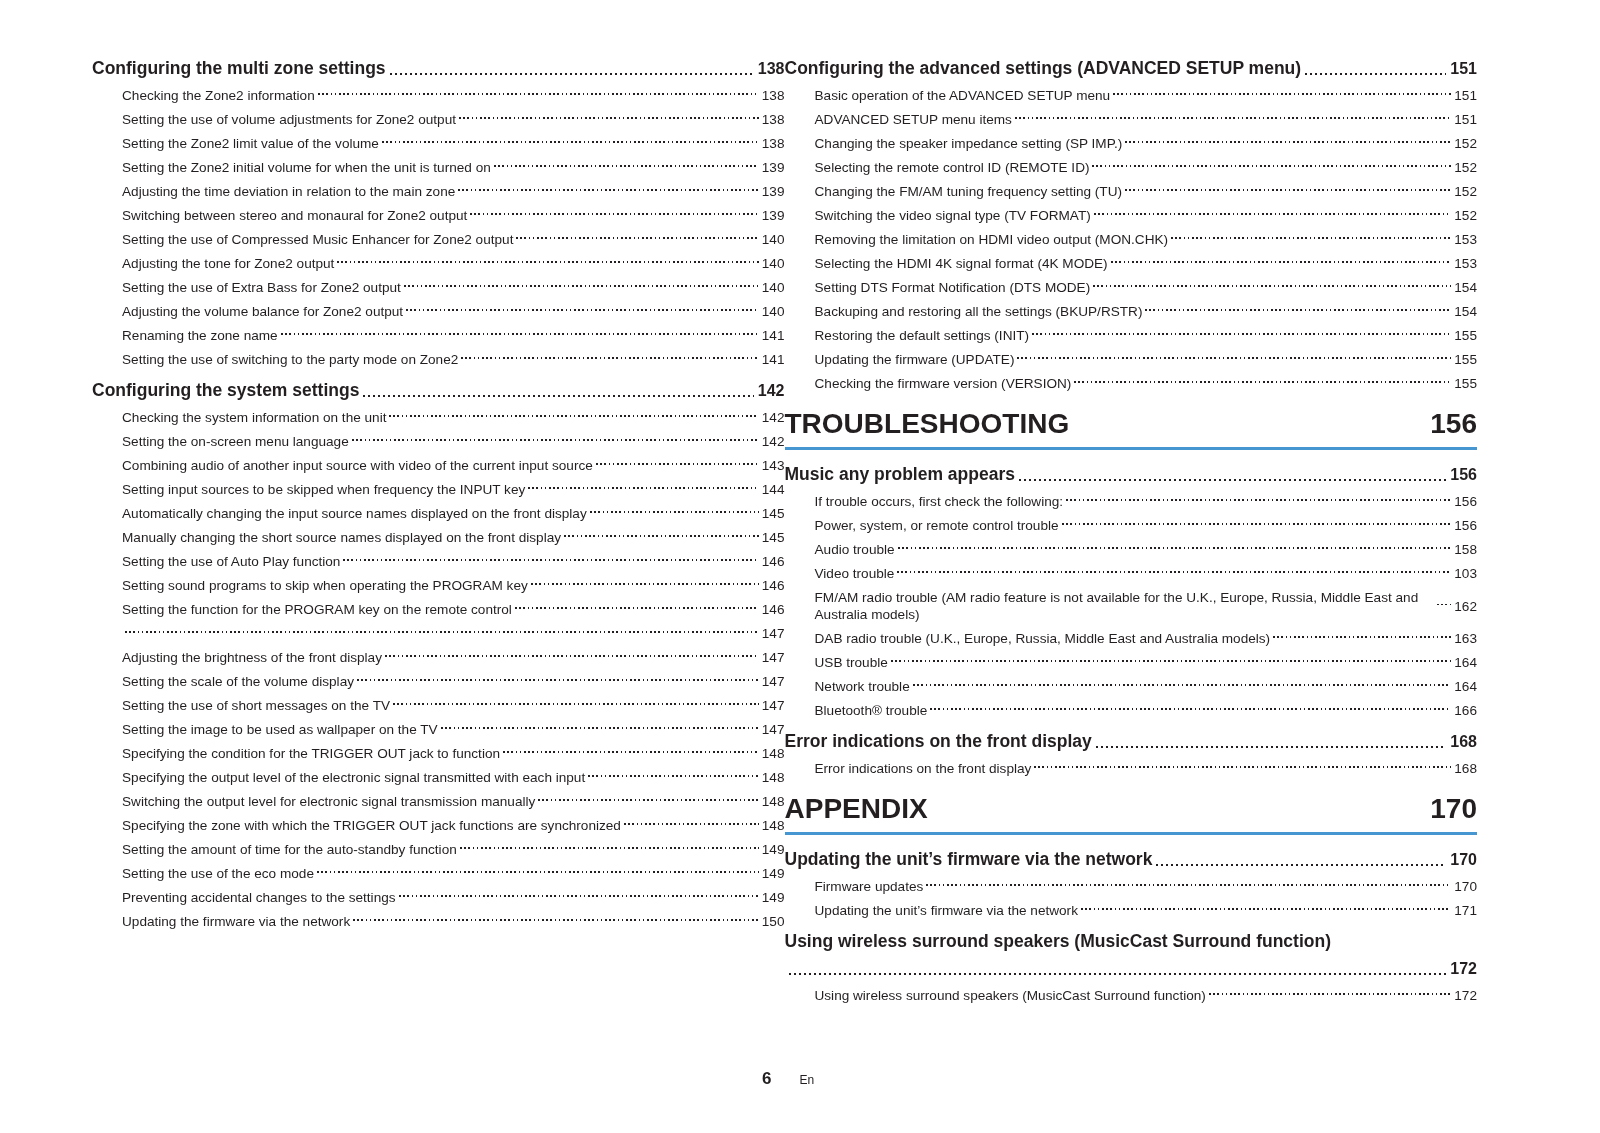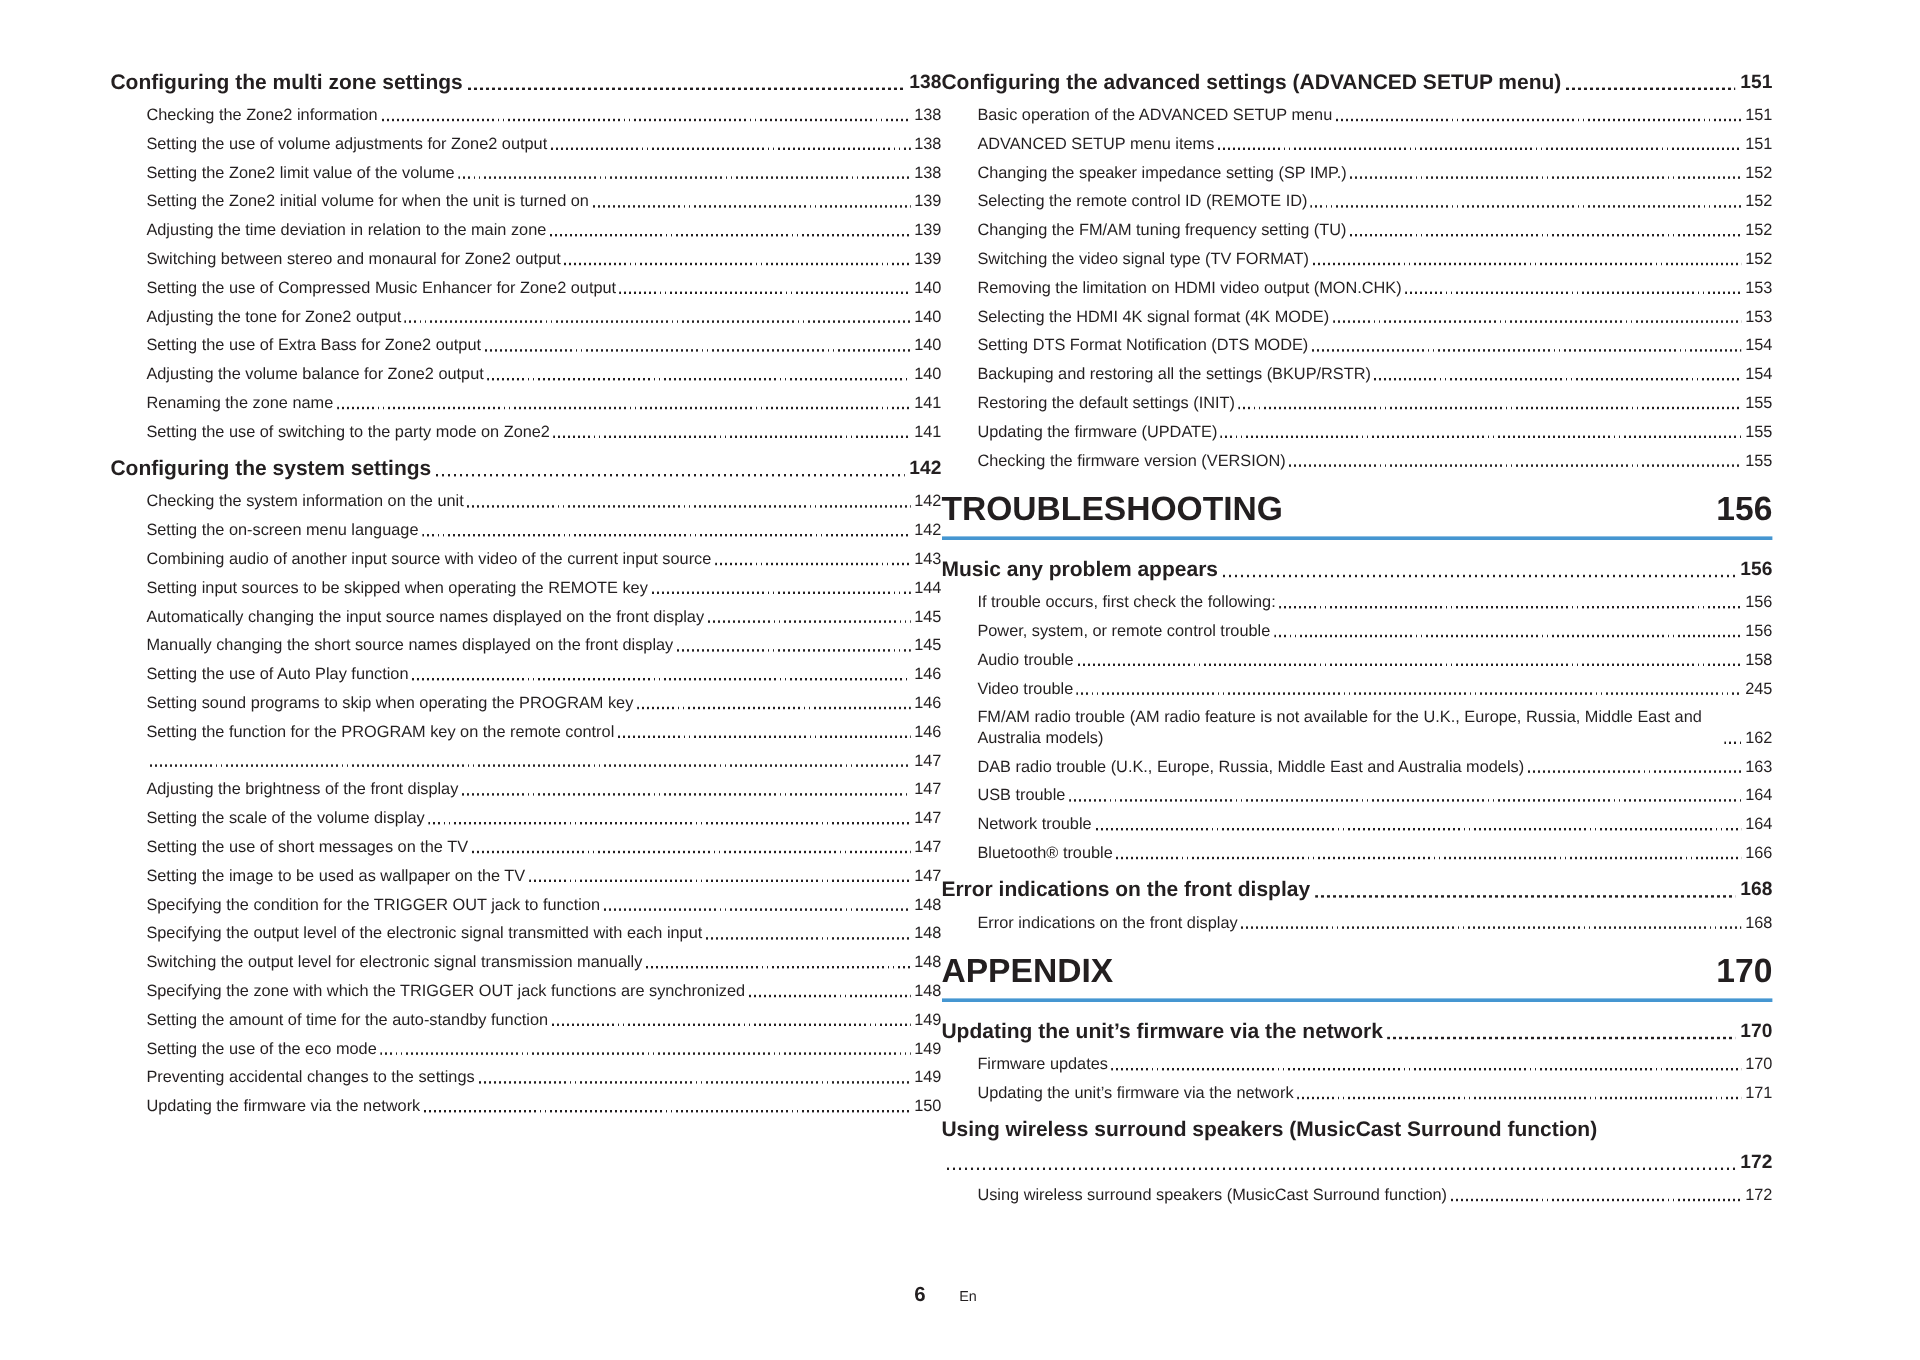--- a/index.html
+++ b/index.html
@@ -33,21 +33,21 @@
     background-image: repeating-linear-gradient(to right, currentColor 0 2.2px, transparent 2.2px 5px);
   }
   .sh-page { font-size: 16px; line-height: 20px; }
 
   .full-line { flex-wrap: wrap; }
   .full-line .sh-title { flex: 0 0 100%; margin-bottom: 7px; }
 
   .entries { padding-left: 30px; }
   .entry {
     display: flex;
-    align-items: flex-end;
+    align-items: center;
     font-size: 13.6px;
     line-height: 17px;
     margin-bottom: 7px;
   }
   .entry .leader {
     flex: 1 1 auto;
     min-width: 14px;
     height: 1.8px;
     margin: 0 3px 3px 3px;
     background-image: repeating-linear-gradient(to right, currentColor 0 1.6px, transparent 1.6px 4.2px);
@@ -168,21 +168,21 @@
               <span class="entry-label">Setting the on-screen menu language</span>
               <span class="leader"></span>
               <span class="entry-page">142</span>
             </div>
             <div class="entry">
               <span class="entry-label">Combining audio of another input source with video of the current input source</span>
               <span class="leader"></span>
               <span class="entry-page">143</span>
             </div>
             <div class="entry">
-              <span class="entry-label">Setting input sources to be skipped when operating the REMOTE key</span>
+              <span class="entry-label">Setting input sources to be skipped when frequency the INPUT key</span>
               <span class="leader"></span>
               <span class="entry-page">144</span>
             </div>
             <div class="entry">
               <span class="entry-label">Automatically changing the input source names displayed on the front display</span>
               <span class="leader"></span>
               <span class="entry-page">145</span>
             </div>
             <div class="entry">
               <span class="entry-label">Manually changing the short source names displayed on the front display</span>
@@ -368,21 +368,21 @@
               <span class="entry-page">156</span>
             </div>
             <div class="entry">
               <span class="entry-label">Audio trouble</span>
               <span class="leader"></span>
               <span class="entry-page">158</span>
             </div>
             <div class="entry">
               <span class="entry-label">Video trouble</span>
               <span class="leader"></span>
-              <span class="entry-page">245</span>
+              <span class="entry-page">103</span>
             </div>
             <div class="entry">
               <span class="entry-label">FM/AM radio trouble (AM radio feature is not available for the U.K., Europe, Russia, Middle East and Australia models)</span>
               <span class="leader"></span>
               <span class="entry-page">162</span>
             </div>
             <div class="entry">
               <span class="entry-label">DAB radio trouble (U.K., Europe, Russia, Middle East and Australia models)</span>
               <span class="leader"></span>
               <span class="entry-page">163</span>

